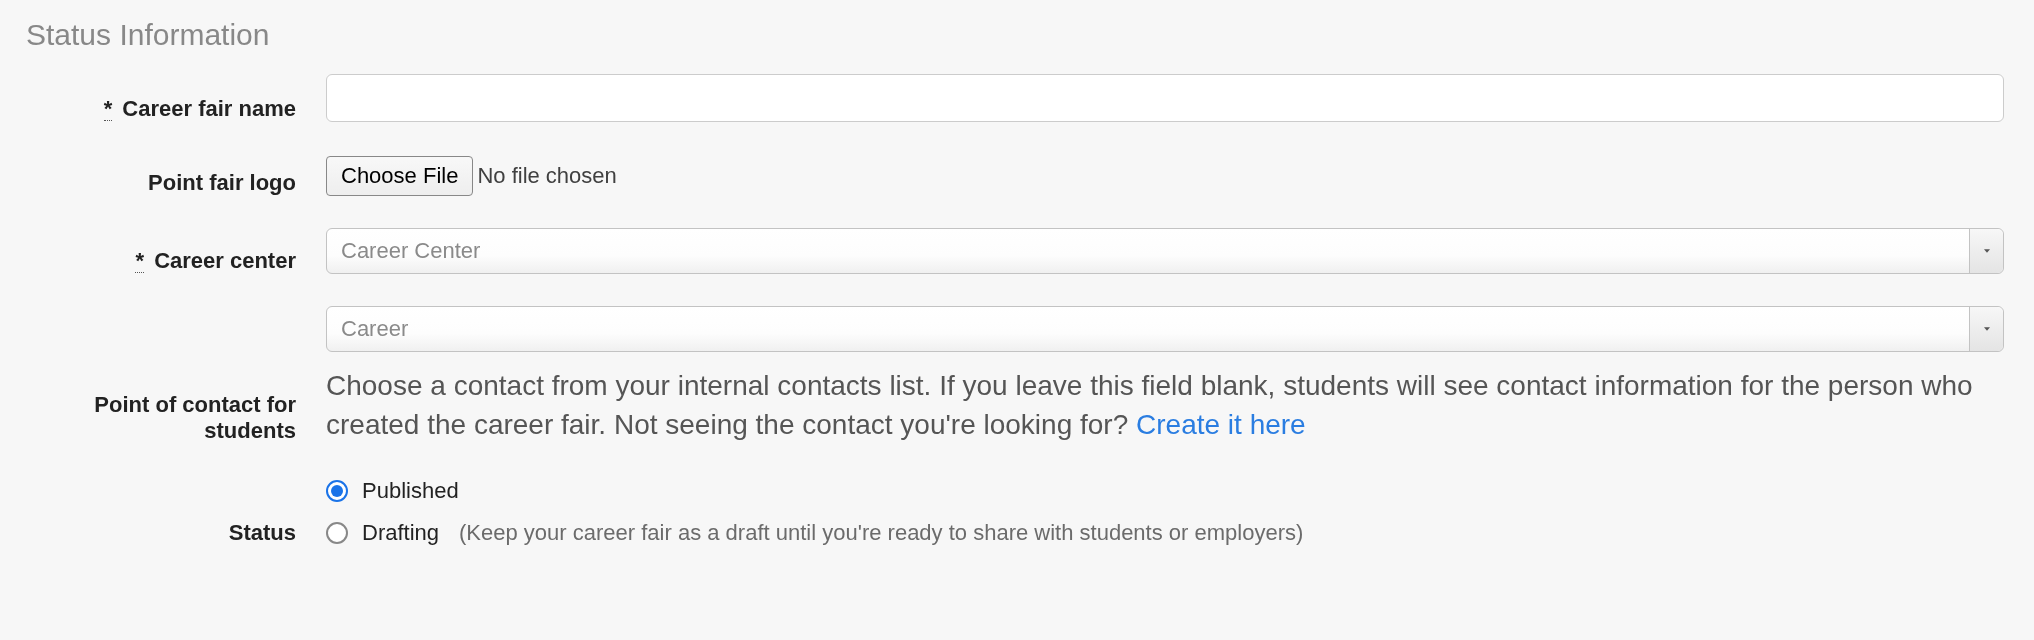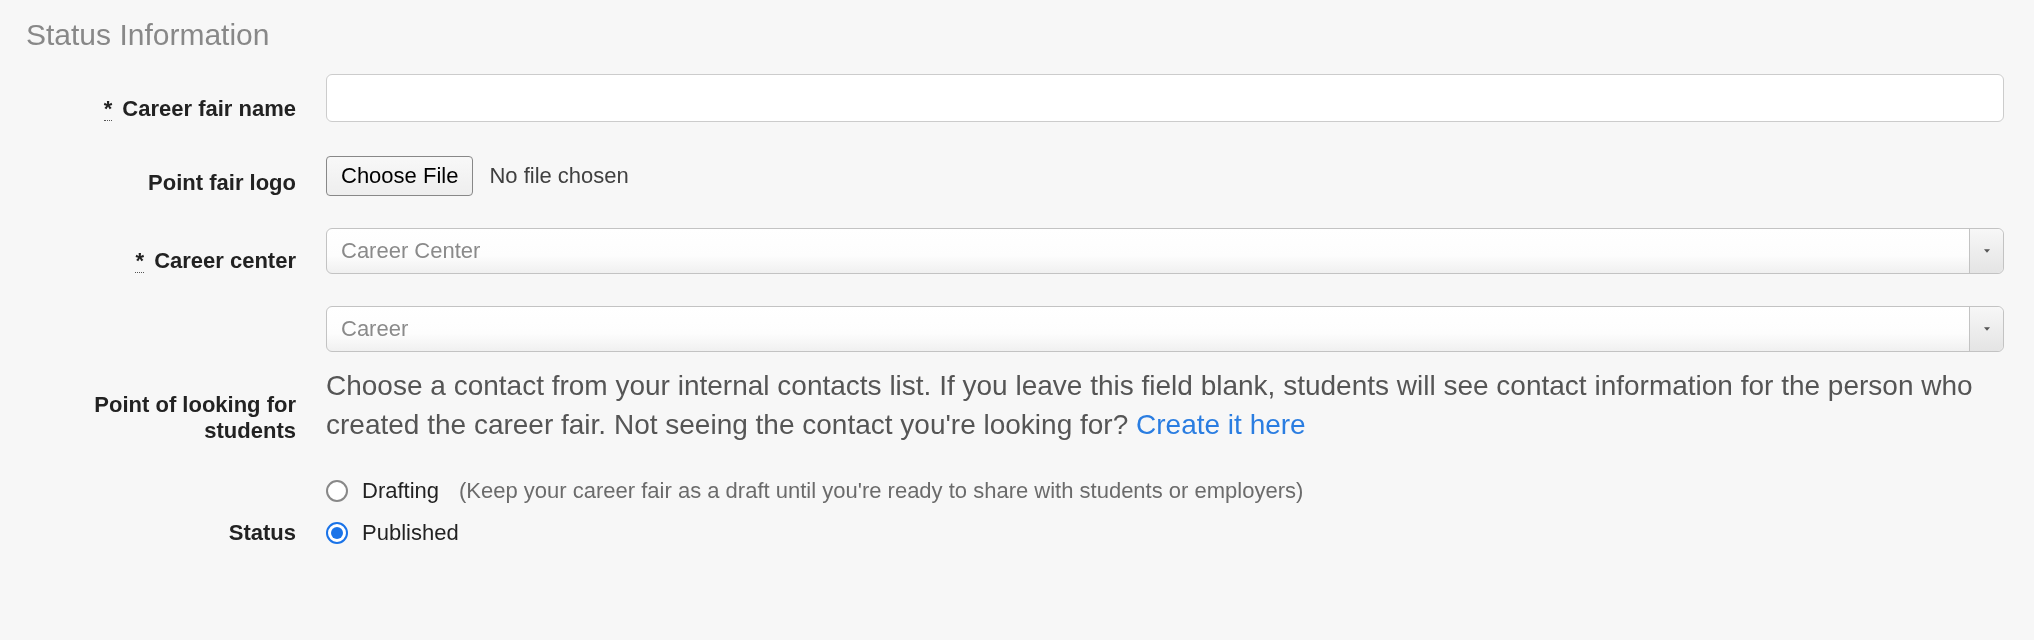--- a/index.html
+++ b/index.html
@@ -54,21 +54,21 @@
     border: 1px solid #ccc;
     border-radius: 6px;
     background: #fff;
     font-size: 20px;
     padding: 0 12px;
   }
 
   .file-row {
     display: flex;
     align-items: center;
-    gap: 16px;
+    gap: 4px;
     padding-top: 2px;
   }
   .choose-file-btn {
     border: 1px solid #888;
     background: linear-gradient(#f8f8f8, #eee);
     border-radius: 4px;
     padding: 6px 14px;
     font-size: 22px;
     cursor: pointer;
   }
@@ -207,21 +207,21 @@
           <svg viewBox="0 0 20 20">
               <path d="M5 7l5 6 5-6z"></path>
             </svg>
         </div>
       </div>
     </div>
   </div>
 
   <div class="form-row">
     <div class="label-col">
-      <span>Point of looking for students</span>
+      <span>Point of contact for students</span>
     </div>
     <div class="field-col">
       <div class="select-wrap">
         <div class="select-box">
           <span>Career</span>
         </div>
         <div class="select-arrow">
           <svg viewBox="0 0 20 20">
               <path d="M5 7l5 6 5-6z"></path>
             </svg>
@@ -232,26 +232,26 @@
       </div>
     </div>
   </div>
 
   <div class="form-row tight">
     <div class="label-col">
       <span>Status</span>
     </div>
     <div class="field-col">
       <div class="radio-group">
+        <label class="radio-row">
+          <span class="radio-circle checked"></span>
+          <span class="radio-label">Published</span>
+        </label>
         <label class="radio-row">
           <span class="radio-circle"></span>
           <span class="radio-label">Drafting</span>
           <span class="radio-hint">(Keep your career fair as a draft until you're ready to share with students or employers)</span>
         </label>
-        <label class="radio-row">
-          <span class="radio-circle checked"></span>
-          <span class="radio-label">Published</span>
-        </label>
       </div>
     </div>
   </div>
 
 </div>
 
 </body></html>

